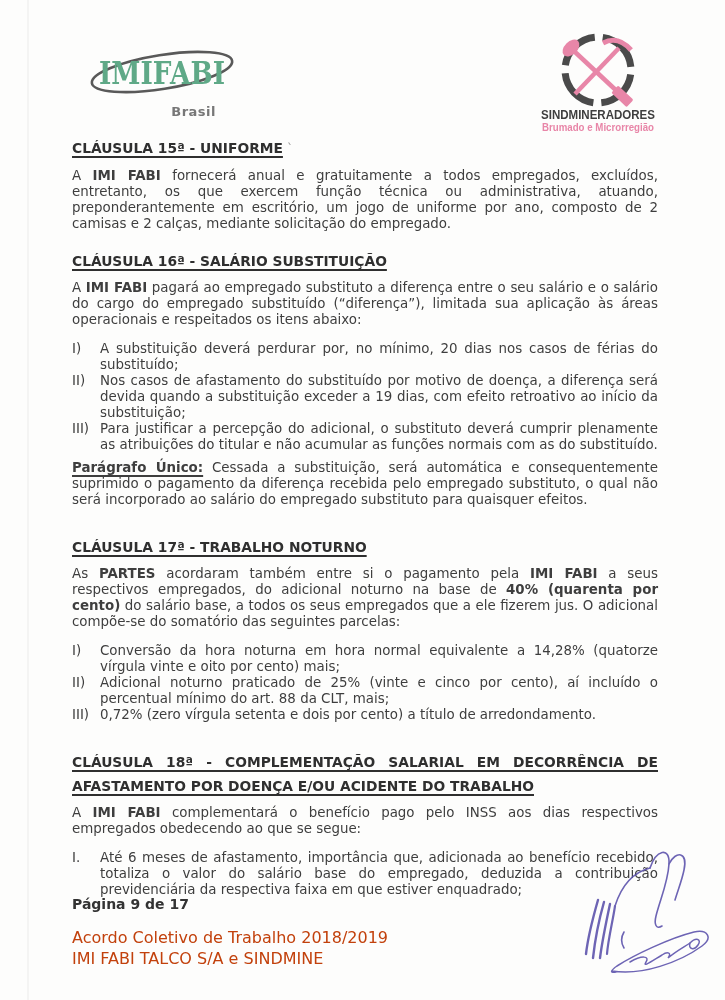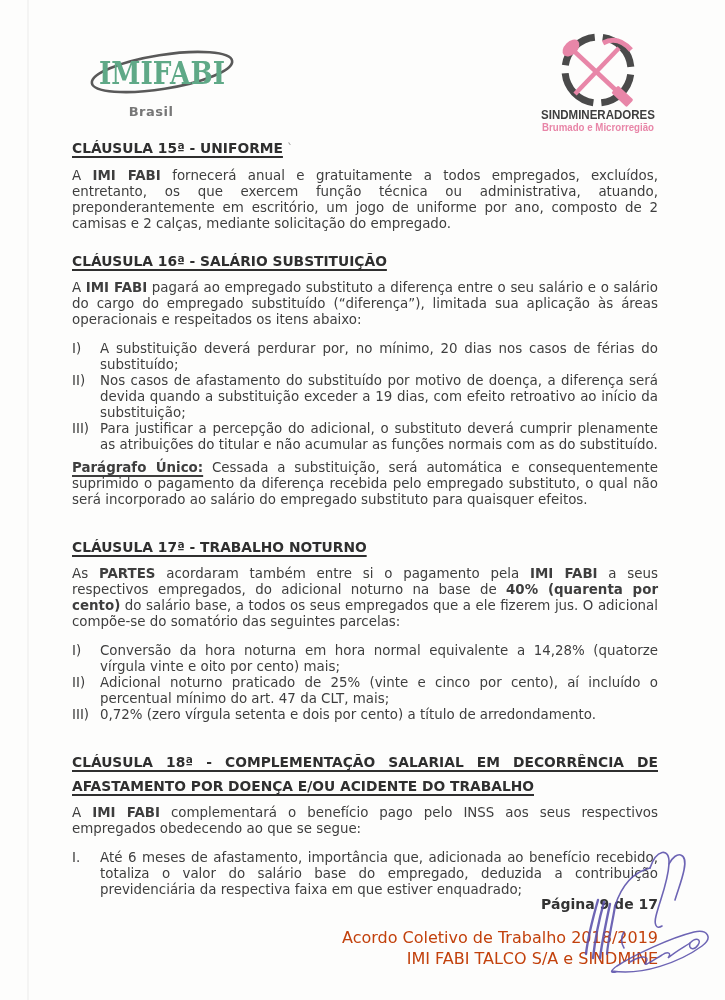--- a/index.html
+++ b/index.html
@@ -21,21 +21,21 @@
     position:relative;
     overflow:hidden;
   }
   .page{position:absolute;inset:0}
   
   .scan-streak{position:absolute;left:27px;top:0;width:2px;height:100%;background:rgba(180,180,180,.12)}
 
   
   .logo-imifabi{position:absolute;left:86px;top:46px;width:152px}
   .brasil{
-    text-align:center;padding-right:22px;margin-top:-6px;
+    text-align:right;padding-right:22px;margin-top:-6px;
     font-size:13px;font-weight:700;color:#777;
     font-family:"DejaVu Sans",sans-serif;letter-spacing:.5px;
   }
   .logo-sind{position:absolute;left:527px;top:30px;width:142px}
 
   
   .content{position:absolute;left:72px;top:136px;width:586px;font-size:13.4px;line-height:16px}
   h2.clausula{
     font-size:13.8px;line-height:24px;font-weight:700;color:var(--head);
     text-align:justify;
@@ -49,21 +49,21 @@
   p.just{text-align:justify;margin-top:7px}
   .gap-md{margin-top:17px}
   .gap-lg{margin-top:27px}
   .list{margin-top:13px}
   .li{display:flex}
   .mk{flex:0 0 28px}
   .tx{flex:1;text-align:justify}
   .par-unico{margin-top:12px}
 
   
-  .footer{position:absolute;left:72px;top:896px;width:586px;text-align:right}
+  .footer{position:absolute;left:72px;top:896px;width:586px;text-align:left}
   .fpage{font-size:14px;font-weight:700;color:#333}
   .fline{font-size:16px;margin-top:2px;color:#c2410c}
   .fline.first{margin-top:16px}
 
   
   .signature{position:absolute;left:572px;top:842px;width:148px;height:148px;opacity:.88}
   .signature path{fill:none;stroke:var(--sig);stroke-linecap:round}
 
   
   .imifabi-ellipse{fill:none;stroke:var(--logo-gray);stroke-width:2.6}
@@ -139,32 +139,32 @@
     <section>
       <h2 class="clausula gap-lg"><span class="ul">CLÁUSULA 17ª - TRABALHO NOTURNO</span></h2>
       <p class="just"><span>As </span><span style="font-weight: 700;">PARTES</span><span> acordaram também entre si o pagamento pela </span><span style="font-weight: 700;">IMI FABI</span><span> a seus respectivos empregados, do adicional noturno na base de </span><span style="font-weight: 700;">40% (quarenta por cento)</span><span> do salário base, a todos os seus empregados que a ele fizerem jus. O adicional compõe-se do somatório das seguintes parcelas:</span></p>
       <div class="list">
         <div class="li">
           <span class="mk">I)</span>
           <span class="tx"><span>Conversão da hora noturna em hora normal equivalente a 14,28% (quatorze vírgula vinte e oito por cento) mais;</span></span>
         </div>
         <div class="li">
           <span class="mk">II)</span>
-          <span class="tx"><span>Adicional noturno praticado de 25% (vinte e cinco por cento), aí incluído o percentual mínimo do art. 47 da CLT, mais;</span></span>
+          <span class="tx"><span>Adicional noturno praticado de 25% (vinte e cinco por cento), aí incluído o percentual mínimo do art. 88 da CLT, mais;</span></span>
         </div>
         <div class="li">
           <span class="mk">III)</span>
           <span class="tx"><span>0,72% (zero vírgula setenta e dois por cento) a título de arredondamento.</span></span>
         </div>
       </div>
     </section>
 
     <section>
       <h2 class="clausula gap-lg"><span class="ul">CLÁUSULA 18ª - COMPLEMENTAÇÃO SALARIAL EM DECORRÊNCIA DE AFASTAMENTO POR DOENÇA E/OU ACIDENTE DO TRABALHO</span></h2>
-      <p class="just"><span>A </span><span style="font-weight: 700;">IMI FABI</span><span> complementará o benefício pago pelo INSS aos seus respectivos empregados obedecendo ao que se segue:</span></p>
+      <p class="just"><span>A </span><span style="font-weight: 700;">IMI FABI</span><span> complementará o benefício pago pelo INSS aos dias respectivos empregados obedecendo ao que se segue:</span></p>
       <div class="list">
         <div class="li">
           <span class="mk">I.</span>
           <span class="tx"><span>Até 6 meses de afastamento, importância que, adicionada ao benefício recebido, totaliza o valor do salário base do empregado, deduzida a contribuição previdenciária da respectiva faixa em que estiver enquadrado;</span></span>
         </div>
       </div>
     </section>
   </main>
 
   <div class="footer">

